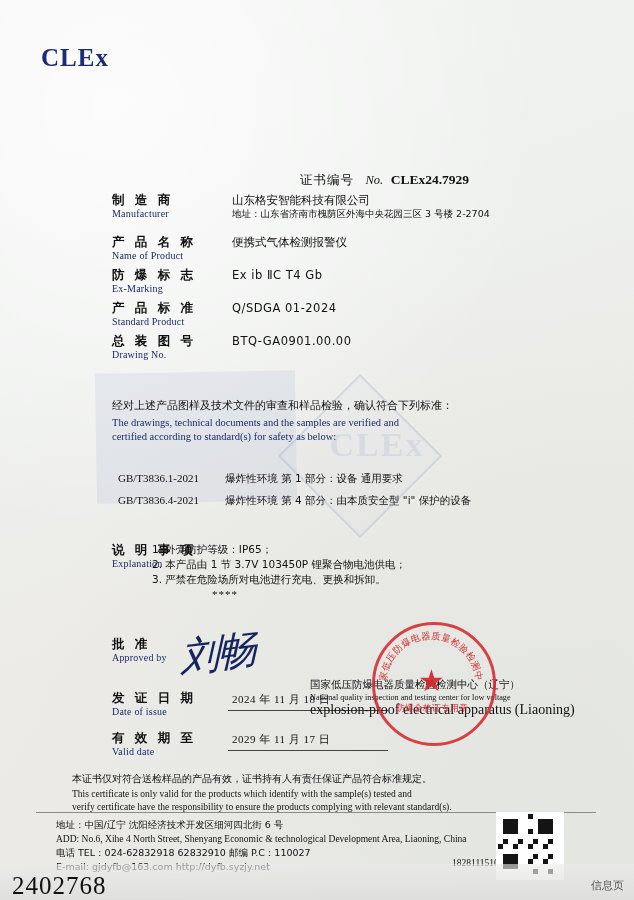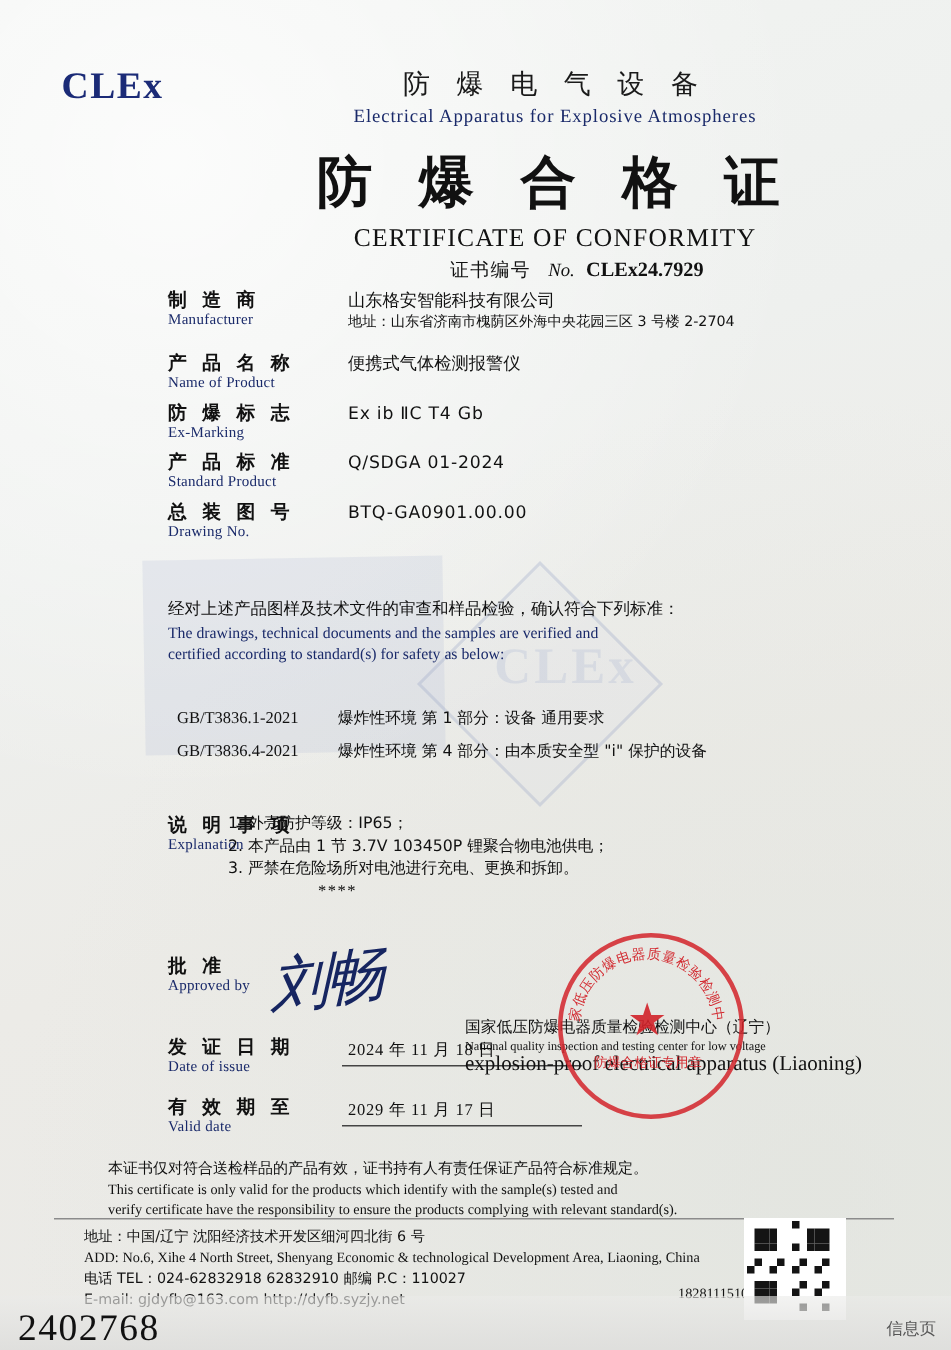--- a/index.html
+++ b/index.html
@@ -502,26 +502,20 @@
   <div class="wm-block"></div>
   <div class="watermark">
     <div class="wdiamond"></div>
     <div class="wtext">CLEx</div>
   </div>
 
   <div class="logo-block">
     <div class="logo-word">CLEx</div>
   </div>
 
-  <div class="title-block">
-    <div class="hdr-cn">防 爆 电 气 设 备</div>
-    <div class="hdr-en">Electrical Apparatus for Explosive Atmospheres</div>
-    <div class="main-cn">防 爆 合 格 证</div>
-    <div class="main-en">CERTIFICATE OF CONFORMITY</div>
-  </div>
 
   <div class="certno-row">
     <span class="lbl">证书编号</span>
     <span class="no">No.</span>
     <span class="val">CLEx24.7929</span>
   </div>
 
   <div class="fields">
 
     <div class="frow" style="height:42px;">

